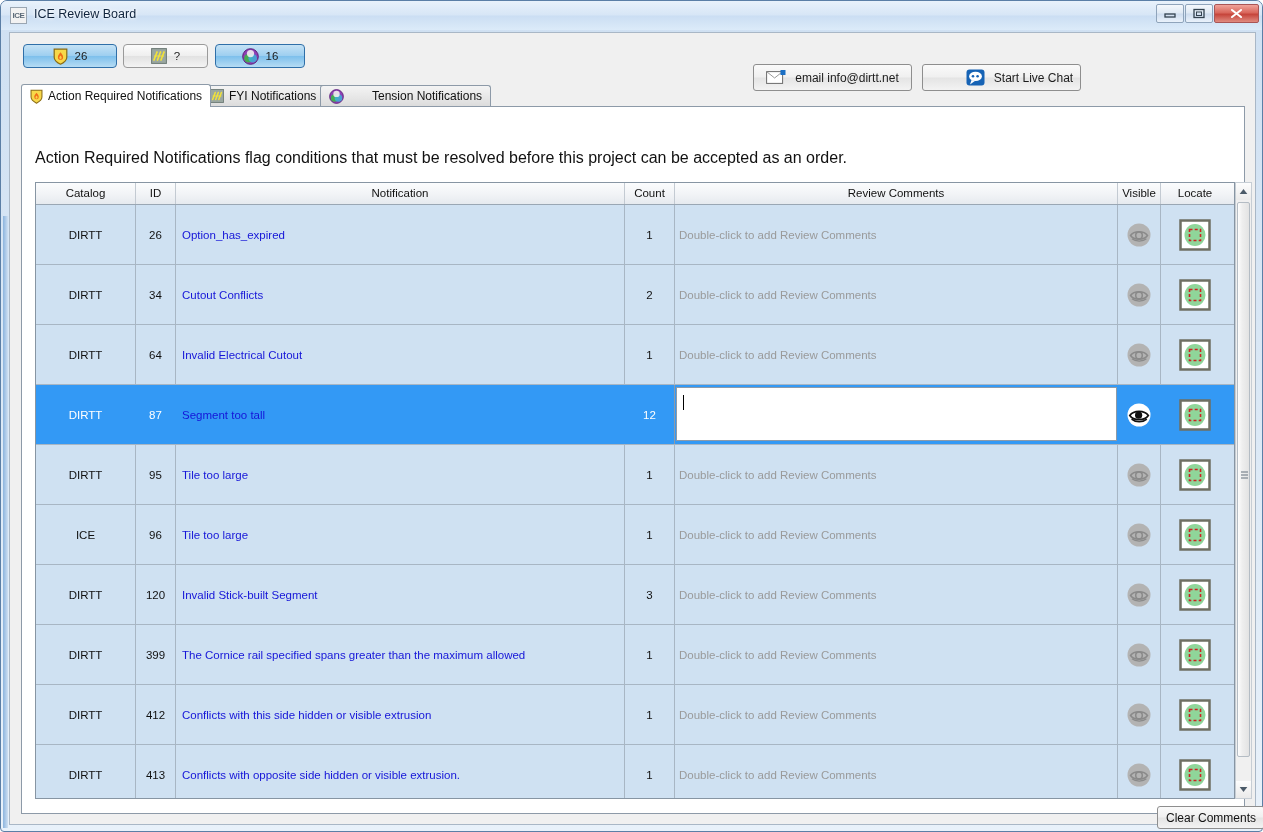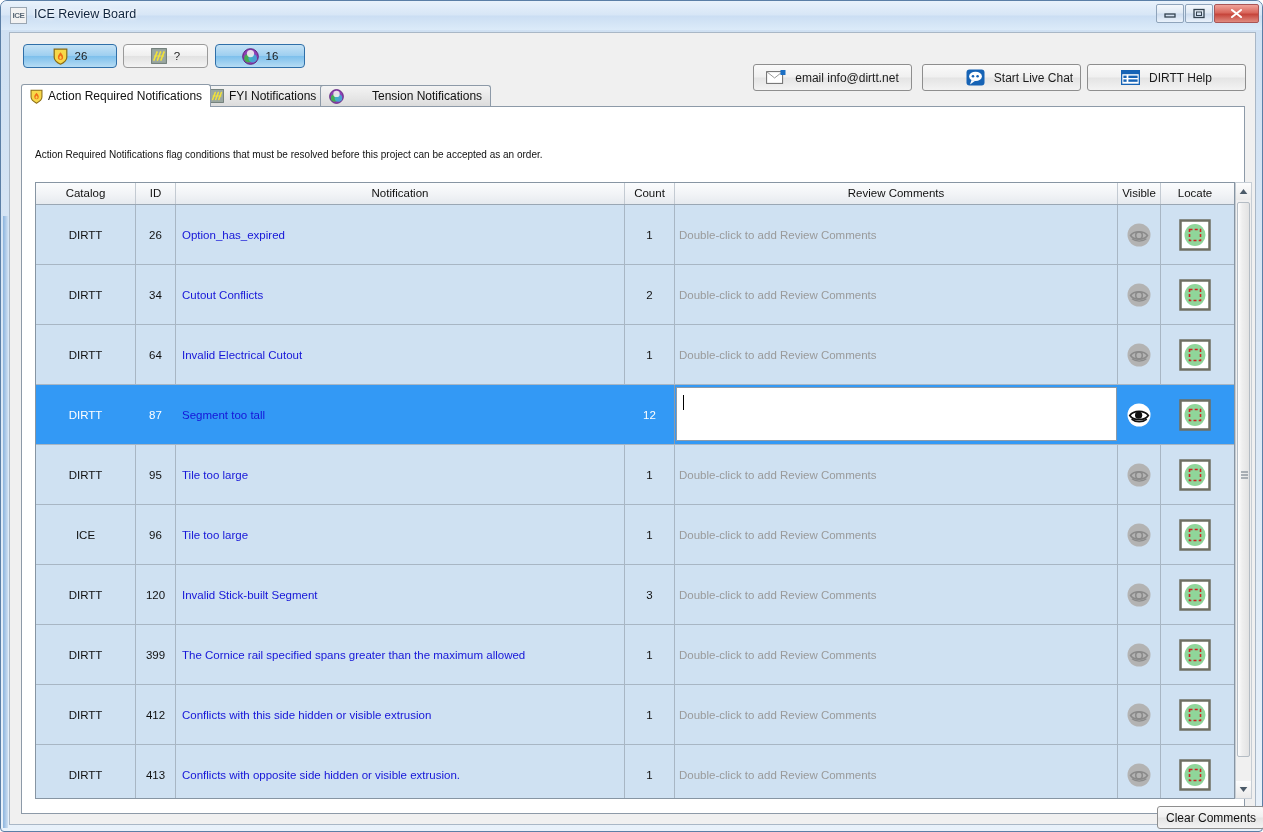--- a/index.html
+++ b/index.html
@@ -127,21 +127,21 @@
 
   
   #tabpanel {
     position: absolute; left: 11px; top: 73px;
     width: 1224px; height: 708px;
     background: #ffffff;
     border: 1px solid #8d9aa8;
   }
   #panel-desc {
     position: absolute; left: 13px; top: 42px;
-    font-size: 10px; color: #111;
+    font-size: 16px; color: #111;
   }
 
   
   #grid {
     position: absolute; left: 13px; top: 75px;
     width: 1200px; height: 617px;
     border: 1px solid #8795a3;
     background: #ffffff;
     overflow: hidden;
   }
@@ -346,33 +346,20 @@
           <ellipse cx="9.5" cy="7.4" rx="6.4" ry="4.7" fill="#ffffff"></ellipse>
           <path d="M5.5 11 L4 15.5 L9.2 11.8 Z" fill="#ffffff"></path>
           <g fill="#1663b5">
               <circle cx="7" cy="7.2" r="1.3"></circle>
               <circle cx="11.6" cy="7.2" r="1.3"></circle>
             </g>
         </svg>
         <span>Start Live Chat</span>
       </div>
 
-      <div class="tool-btn" id="tool-help">
-        <svg width="19" height="15" viewBox="0 0 19 15">
-          <rect x="0.6" y="0.6" width="17.8" height="13.8" fill="#ffffff" stroke="#1663b5" stroke-width="1.4"></rect>
-          <rect x="0.6" y="0.6" width="17.8" height="3.6" fill="#1663b5"></rect>
-          <g fill="#1663b5">
-            <rect x="2.4" y="5.6" width="3.2" height="2.4"></rect>
-              <rect x="7.4" y="5.6" width="9.2" height="2.4"></rect>
-            <rect x="2.4" y="9.4" width="3.2" height="2.4"></rect>
-              <rect x="7.4" y="9.4" width="9.2" height="2.4"></rect>
-          </g>
-        </svg>
-        <span>DIRTT Help</span>
-      </div>
     </div>
 
     <div id="tabstrip">
 
       <div class="tab active" id="tab-action">
         <svg width="13" height="15" viewBox="0 0 15 17">
           <path d="M1.2 1.2 h12.6 v8 c0 4-6.3 7-6.3 7 s-6.3-3-6.3-7 z" fill="#f7d84a" stroke="#8a6b12" stroke-width="1.2"></path>
           <path d="M7.5 4.2 c1.9 2 2.6 3.4 2.6 5 a2.6 2.6 0 0 1 -5.2 0 c0-1.6 .8-3 2.6-5 z" fill="#ef6d18"></path>
           <path d="M7.5 7.4 c.9 1 1.2 1.6 1.2 2.4 a1.2 1.2 0 0 1 -2.4 0 c0-.8 .4-1.4 1.2-2.4 z" fill="#fbd04a"></path>
         </svg>

